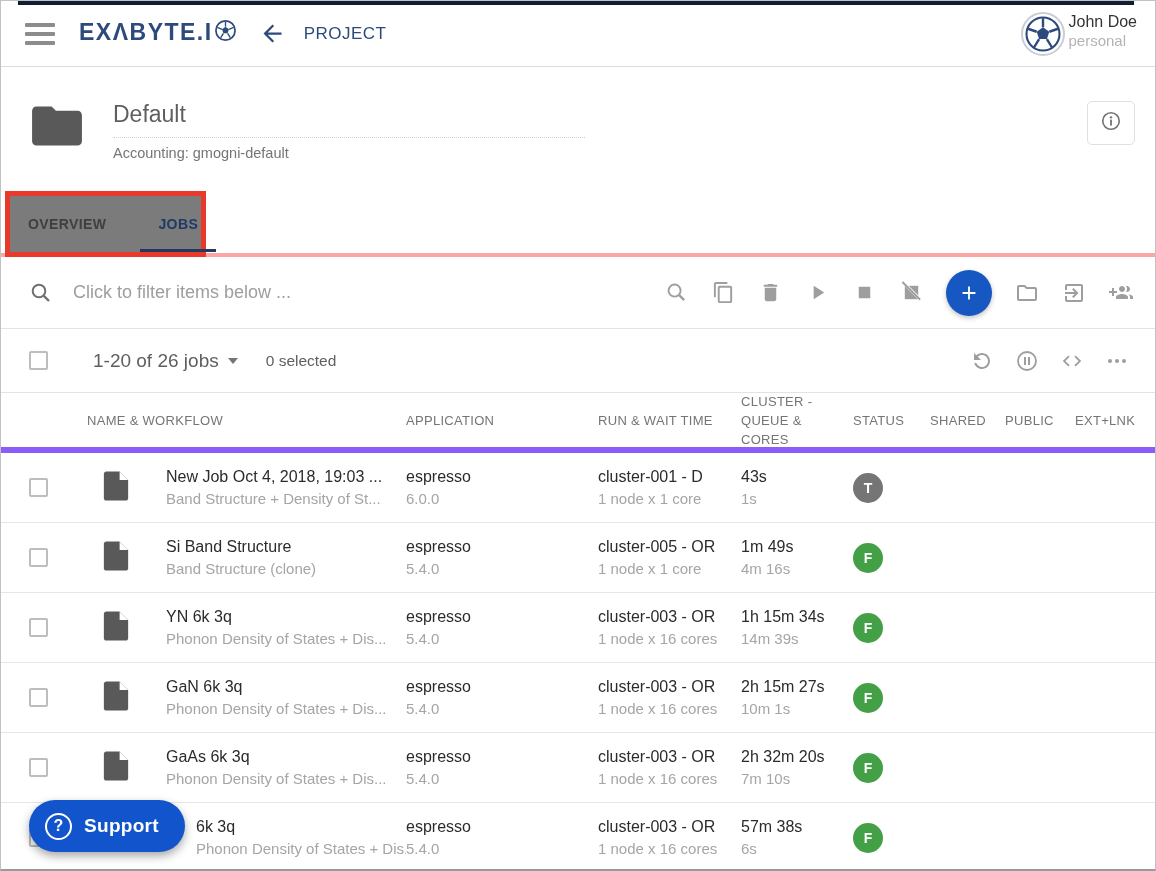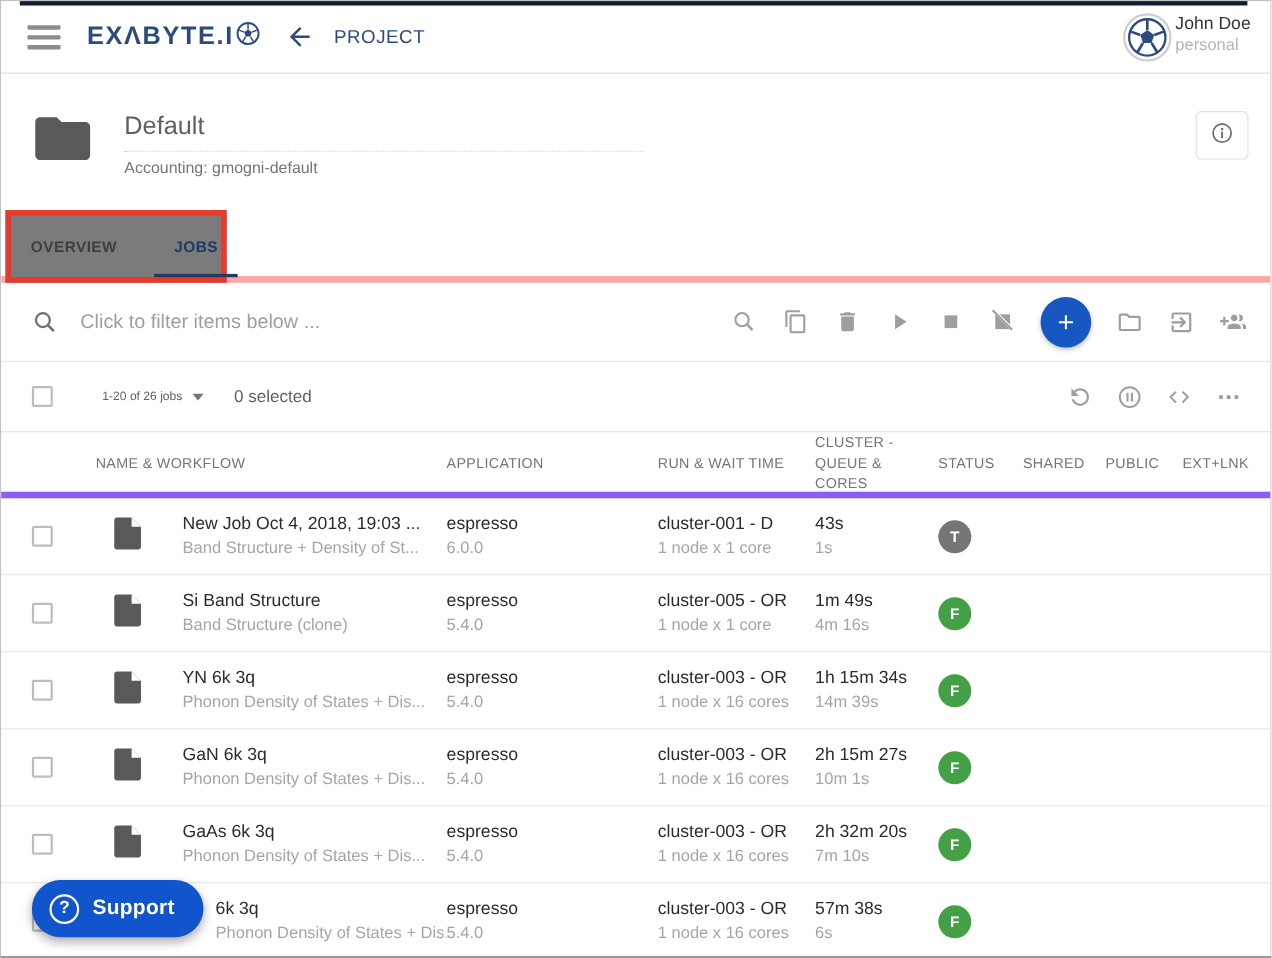--- a/index.html
+++ b/index.html
@@ -28,21 +28,21 @@
   
   .proj-header { height:124px; position:relative; padding:34px 24px 0 30px; display:flex; }
   .folder-big { margin-top:2px; }
   .proj-text { margin-left:30px; width:472px; }
   .proj-title { font-size:23px; color:#5f5f5f; padding-bottom:9px; border-bottom:1px dotted #cfcfcf; }
   .proj-sub { font-size:14.5px; color:#757575; margin-top:7px; }
   .info-btn { position:absolute; right:20px; top:34px; width:48px; height:44px; border:1px solid #e0e0e0; border-radius:5px;
     display:flex; align-items:center; justify-content:center; background:#fff; cursor:pointer; }
 
   
-  .tabs-row { height:66px; position:relative; border-bottom:6px solid #fca5a5; }
+  .tabs-row { height:66px; position:relative; border-bottom:4px solid #fca5a5; }
   .tab-annotation { position:absolute; left:4px; top:0; width:201px; height:66px; border:5px solid #e8392a; background:#7b7b7b;
     display:flex; align-items:center; }
   .tab { font-size:14px; font-weight:bold; letter-spacing:0.4px; cursor:pointer; }
   .tab-overview { color:#3f3f3f; margin-left:18px; }
   .tab-jobs { color:#1d3b66; margin-left:38px; position:relative; padding:0 14px; height:100%; display:flex; align-items:center; }
   .tab-jobs .underline { position:absolute; left:-4px; right:-4px; bottom:0; height:3px; background:#24395e; }
 
   
   .filter-row { height:72px; display:flex; align-items:center; padding:0 22px 0 28px; border-bottom:1px solid #e3e3e3; }
   .filter-input { border:none; outline:none; font-size:18px; color:#701a75; margin-left:20px; width:480px;
@@ -50,21 +50,21 @@
   .filter-input::placeholder { color:#9e9e9e; opacity:1; }
   .filter-actions { margin-left:auto; display:flex; align-items:center; gap:23px; }
   .icon-btn { width:24px; height:24px; display:flex; align-items:center; justify-content:center; cursor:pointer; }
   .fab { width:46px; height:46px; border-radius:50%; background:#1757c2; display:flex; align-items:center; justify-content:center;
     cursor:pointer; box-shadow:0 2px 5px rgba(0,0,0,0.25); }
   .fab svg { display:block; }
 
   
   .pagination-row { height:64px; display:flex; align-items:center; padding:0 26px 0 28px; border-bottom:1px solid #e3e3e3; }
   .checkbox { width:19px; height:19px; border:2px solid #bdbdbd; border-radius:2px; background:#fff; cursor:pointer; }
-  .range-label { margin-left:45px; font-size:11px; color:#5f5f5f; display:flex; align-items:center; gap:9px; cursor:pointer; }
+  .range-label { margin-left:45px; font-size:19px; color:#5f5f5f; display:flex; align-items:center; gap:9px; cursor:pointer; }
   .caret-down { width:0; height:0; border-left:5px solid transparent; border-right:5px solid transparent; border-top:6px solid #757575; }
   .selected-label { margin-left:28px; font-size:15.5px; color:#5f5f5f; }
   .pagination-actions { margin-left:auto; display:flex; align-items:center; gap:21px; }
 
   
   .thead { height:60px; display:grid; grid-template-columns:86px 319px 192px 143px 112px 77px 75px 70px 1fr;
     align-items:center; border-bottom:6px solid #8b5cf6; }
   .th { font-size:13px; color:#757575; letter-spacing:0.3px; padding-right:26px; line-height:1.45; }
   .row { height:70px; display:grid; grid-template-columns:72px 93px 240px 192px 143px 112px 77px 75px 70px 1fr;
     align-items:center; border-bottom:1px solid #e6e6e6; cursor:pointer; }

